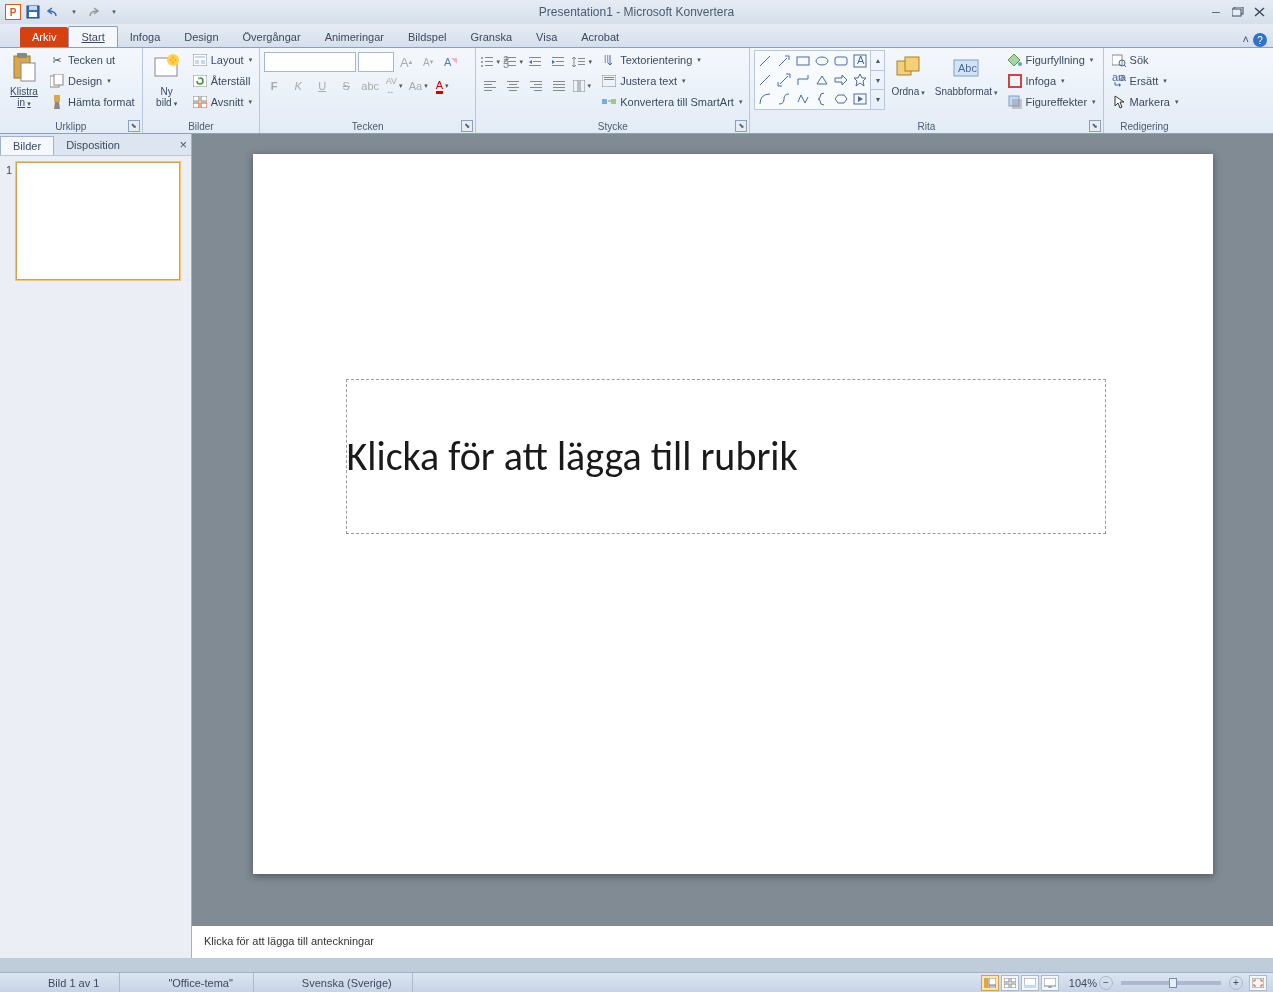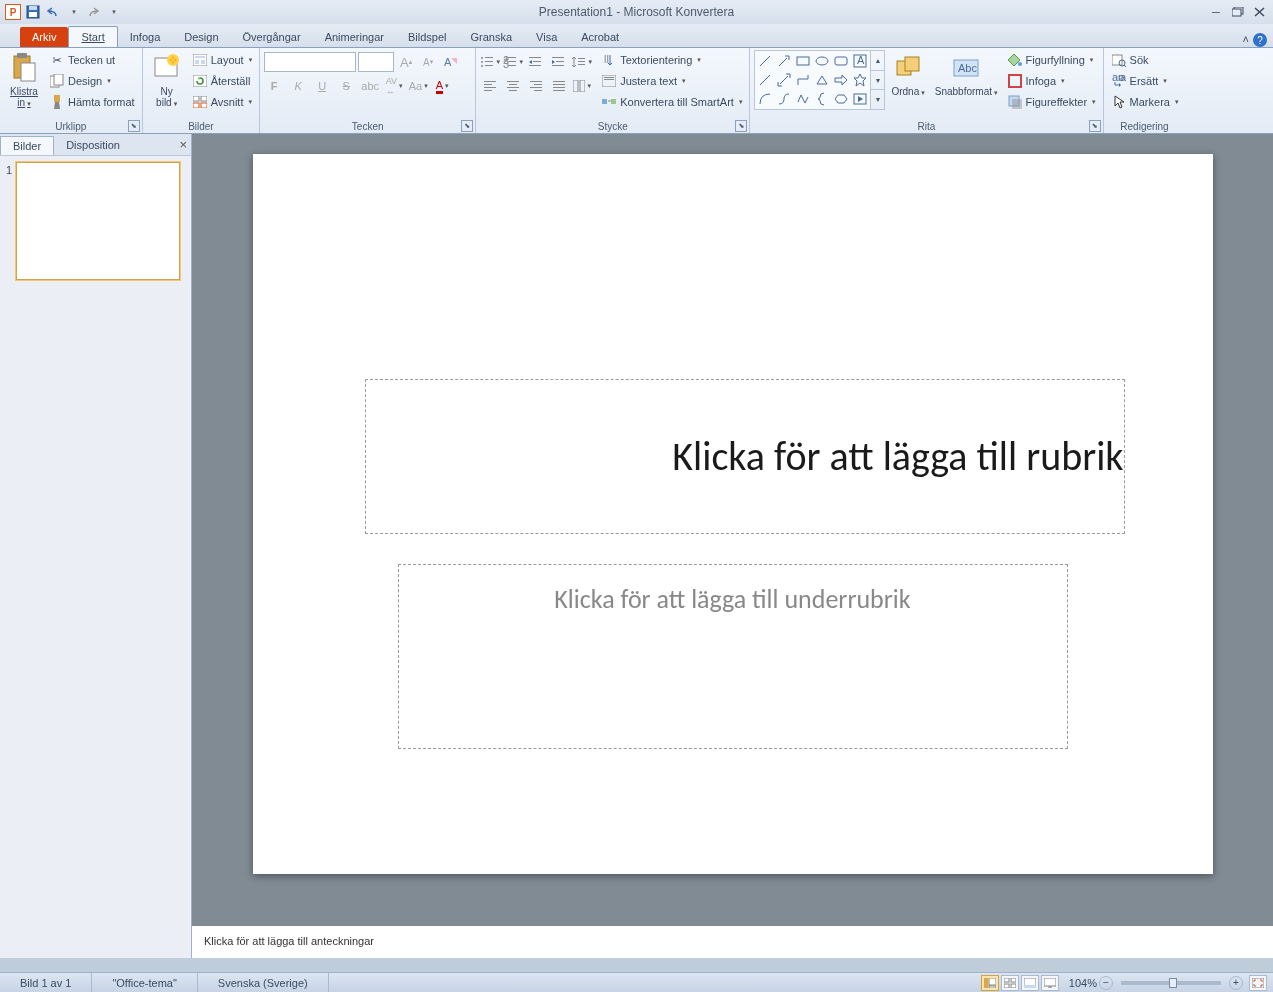--- a/index.html
+++ b/index.html
@@ -44,27 +44,27 @@
 .ptab{padding:3px 12px;color:#3a4a60;cursor:pointer;}
 .ptab.active{background:#f4f8fd;border:1px solid #9fb2ca;border-bottom:none;margin-bottom:-1px;}
 .panel-close{margin-left:auto;margin-right:4px;cursor:pointer;color:#555;font-size:13px;}
 .thumb-area{flex:1;padding:6px;}
 .thumb-row{display:flex;gap:4px;}
 .thumb-num{font-size:11px;color:#3a4a60;padding-top:2px;}
 .thumb{width:164px;height:118px;background:#fff;border:1px solid #d2a24a;box-shadow:0 0 0 1px #f4c776;}
 .editor{flex:1;background:#818b94;position:relative;overflow:hidden;}
 .slide-canvas{position:absolute;left:50%;top:20px;transform:translateX(-50%);width:960px;height:720px;background:#fff;box-shadow:0 2px 8px rgba(0,0,0,0.4);}
 .ph{position:absolute;border:1px dashed #9a9a9a;}
-.ph-title{left:112px;top:225px;width:760px;height:155px;display:flex;align-items:center;justify-content:flex-end;}
+.ph-title{left:93px;top:225px;width:760px;height:155px;display:flex;align-items:center;justify-content:flex-start;}
 .ph-title-text{font-size:40px;color:#1a1a1a;font-family:Calibri,sans-serif;}
 .ph-sub{left:145px;top:410px;width:670px;height:185px;padding-top:18px;text-align:center;}
 .ph-sub-text{font-size:26px;color:#888;font-family:Calibri,sans-serif;}
 .notes-pane{position:absolute;left:192px;right:0;bottom:34px;height:36px;background:#fff;border-top:4px solid #818b94;padding:6px 12px;color:#333;font-size:14px;font-family:Calibri,sans-serif;}
 .statusbar{position:absolute;bottom:0;left:0;right:0;height:20px;background:linear-gradient(#dce5f1,#c7d4e5);border-top:1px solid #9fb2ca;display:flex;align-items:center;font-size:11px;color:#3a4a60;}
-.sb-cell{padding:0 20px;border-right:1px solid #aab9cd;height:100%;display:flex;align-items:center;}
+.sb-cell{padding:0 20px;border-right:1px solid #aab9cd;height:100%;display:flex;align-items:center;margin-left:28px;}
 .sb-right{margin-left:auto;display:flex;align-items:center;gap:2px;padding-right:6px;}
 .view-btn{width:18px;height:16px;border:1px solid #aab9cd;background:#f3f7fc;cursor:pointer;display:flex;align-items:center;justify-content:center;font-size:9px;}
 .view-btn.active{background:#fde6a8;border-color:#d2a24a;}
 .zoom-slider{width:100px;height:4px;background:#aab9cd;position:relative;margin:0 6px;}
 .zoom-thumb{position:absolute;left:48px;top:-3px;width:8px;height:10px;background:#e8eef7;border:1px solid #7a8ca5;}
 .zbtn{width:14px;height:14px;border:1px solid #aab9cd;border-radius:50%;display:flex;align-items:center;justify-content:center;cursor:pointer;font-size:10px;}
 svg{display:block;}
 .dd::after{content:"▾";font-size:7px;margin-left:2px;color:#555;}
 </style>
 </head>
@@ -597,23 +597,20 @@
         <div class="thumb-num">1</div>
         <div class="thumb"></div>
       </div>
     </div>
   </div>
   <div class="editor">
     <div class="slide-canvas">
       <div class="ph ph-title">
         <div class="ph-title-text">Klicka för att lägga till rubrik</div>
       </div>
-      <div class="ph ph-sub">
-        <div class="ph-sub-text">Klicka för att lägga till underrubrik</div>
-      </div>
     </div>
   </div>
 </div>
 
 <div class="notes-pane">
   <span>Klicka för att lägga till anteckningar</span>
 </div>
 
 <div class="statusbar">
   <div class="sb-cell">Bild 1 av 1</div>

